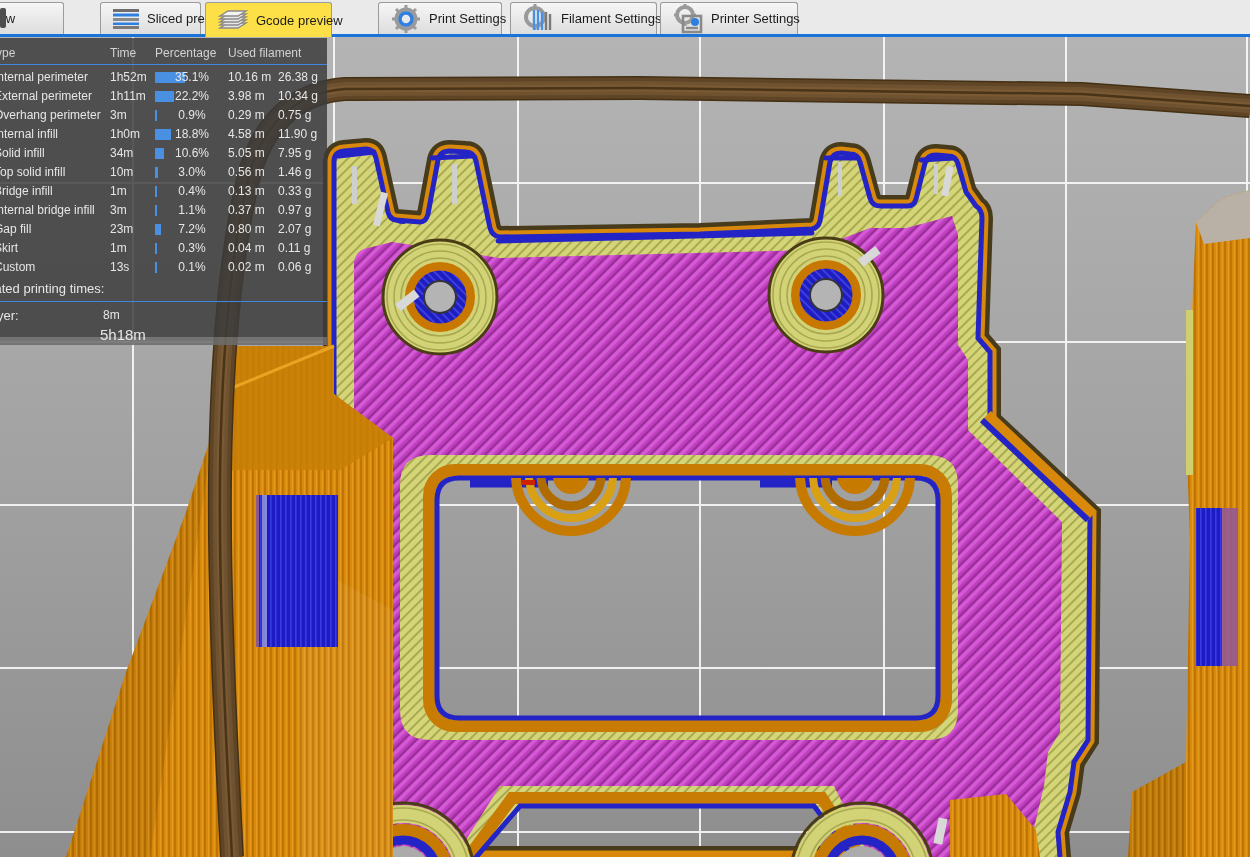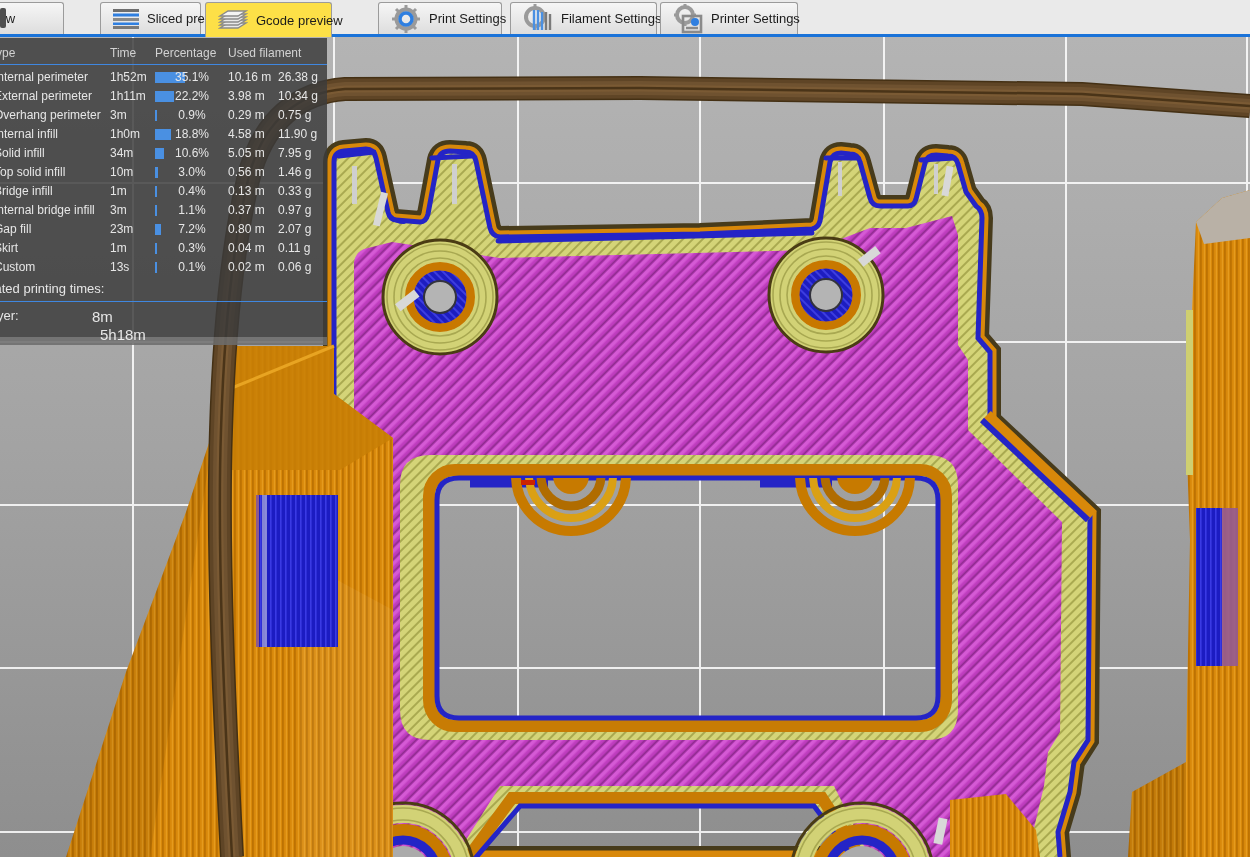--- a/index.html
+++ b/index.html
@@ -26,21 +26,21 @@
   .lg-rows{position:absolute;left:0;right:0;top:30px}
   .lg-row{position:relative;height:19px}
   .lg-row span{position:absolute;top:2px;white-space:nowrap}
   .c-feature{left:54px}.c-time{left:170px}
   .c-bar{left:215px;top:4px !important;height:11px;background:#4a90e2;display:inline-block}
   .c-pct{left:232px;width:40px;text-align:center}
   .c-len{left:288px}.c-wt{left:338px}
   .est-title{position:absolute;left:22px;top:243px;font-size:13px;white-space:nowrap}
   .est-line{position:absolute;left:0;right:0;top:263px;height:1px;background:#3f87e0}
   .est-l1-label{position:absolute;left:18px;top:270px;font-size:13px}
-  .est-l1-value{position:absolute;left:152px;top:270px;font-size:15px}
+  .est-l1-value{position:absolute;left:163px;top:270px;font-size:12px}
   .est-l2-value{position:absolute;left:160px;top:288px;font-size:15px}
 
   .scene{position:absolute;left:0;top:0;z-index:0}
   .frag-3d-icon{position:absolute;left:0;top:8px;width:6px;height:20px;background:#4e4e4e;border-radius:2px;z-index:31}
 </style>
 </head>
 <body>
 
 <svg class="scene" width="1250" height="857" viewBox="0 0 1250 857">
   <defs>

